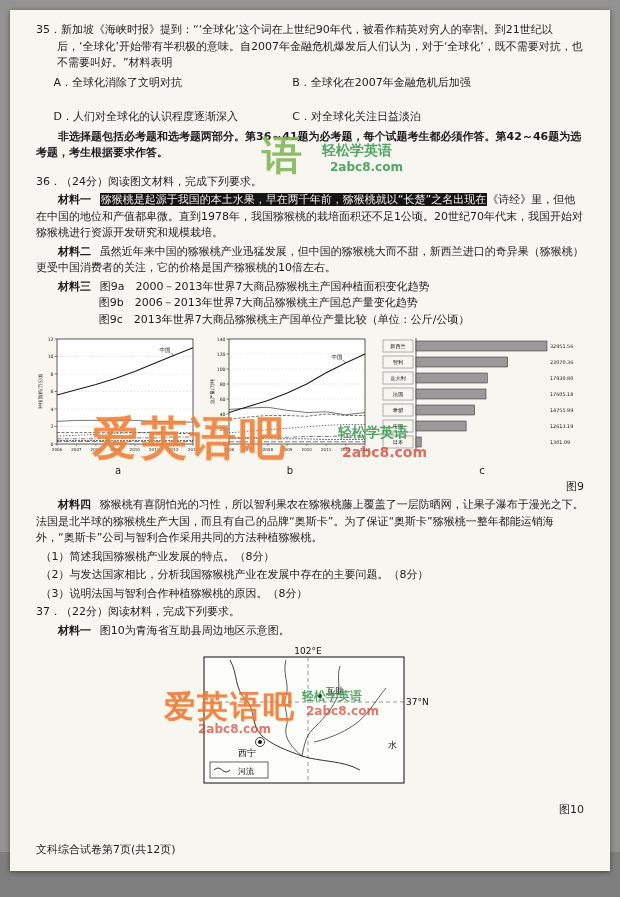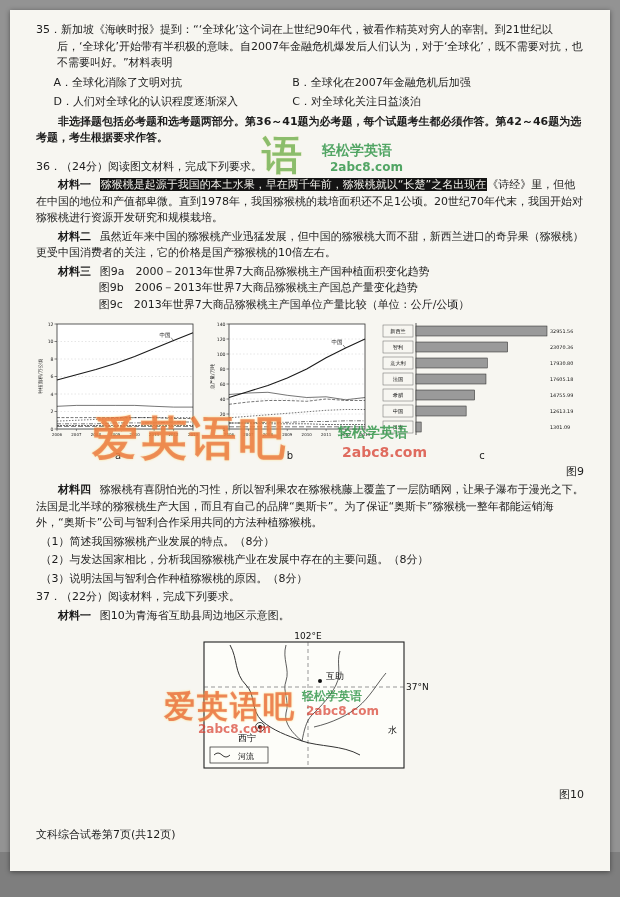--- a/index.html
+++ b/index.html
@@ -3,21 +3,21 @@
 <meta charset="utf-8">
 <style>
   *{margin:0;padding:0;box-sizing:border-box}
   html,body{width:620px;height:897px}
   body{background:#8f8f8f;font-family:"DejaVu Sans","Liberation Sans",sans-serif;position:relative;overflow:hidden}
   .scan{position:absolute;inset:0;background:linear-gradient(#939393 0 95%,#7e7e7e 95% 100%);padding:10px 10px 26px 10px}
   .paper{position:relative;width:100%;height:100%;background:#f7f6f1;padding:12px 26px 8px 26px;color:#1c1c1c;
          font-size:11px;line-height:1.5;box-shadow:0 1px 5px rgba(0,0,0,.45)}
   p{margin:0}
   .stem{padding-left:1.9em;text-indent:-1.9em}
-  .options{display:grid;grid-template-columns:45% 55%;row-gap:3px;padding-left:1.6em;margin:3px 0 2px}
+  .options{display:grid;grid-template-columns:45% 55%;row-gap:18px;padding-left:1.6em;margin:3px 0 2px}
   .note{font-weight:bold;text-indent:2em;margin:3px 0 12px}
   .qtitle{margin-top:2px}
   .mat{text-indent:2em;margin-top:2px}
   .mat b{margin-right:.8em}
   .dark{background:#141414;color:#f1f0ea;padding:0 1px}
   .m3line{padding-left:5.7em}
   .fig9{margin:5px 0 1px}
   .chart-row{display:flex;justify-content:center;align-items:flex-end;gap:7px}
   .chart-panel{text-align:center}
   .panel-letter{font-size:10px;line-height:1.1;margin-top:1px}

